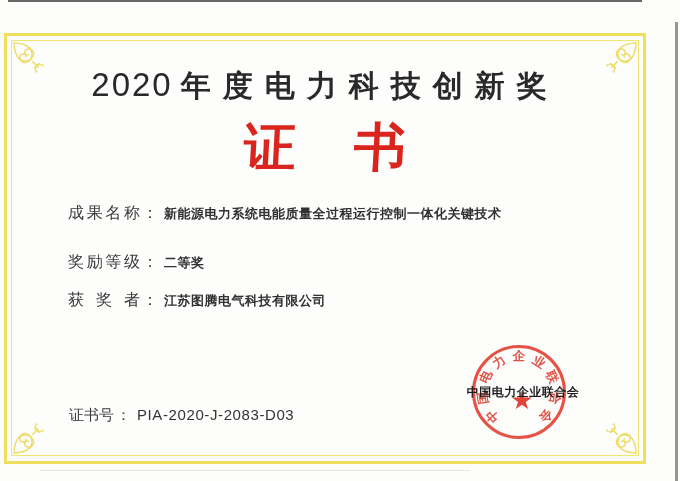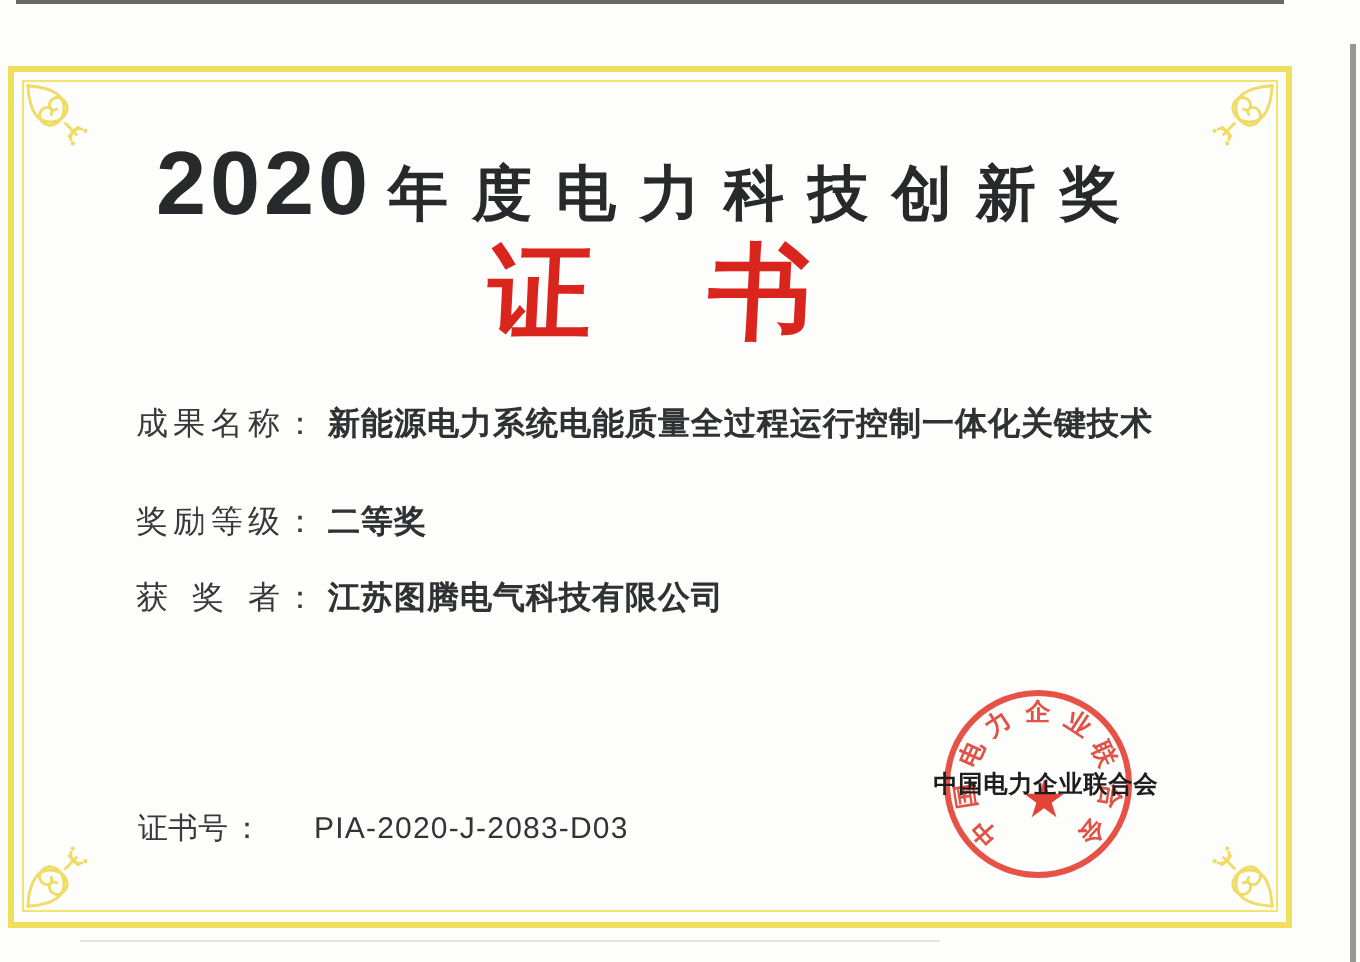--- a/index.html
+++ b/index.html
@@ -18,36 +18,36 @@
   .frame-inner{position:absolute;left:11px;top:40px;width:628px;height:416px;
     border:1px solid var(--gold-light,#f2e470);box-sizing:border-box;}
   .orn{position:absolute;width:36px;height:36px;}
   .orn.tl{left:13px;top:42px;}
   .orn.tr{left:601px;top:42px;transform:rotate(90deg);}
   .orn.br{left:601px;top:418px;transform:rotate(180deg);}
   .orn.bl{left:13px;top:418px;transform:rotate(270deg);}
   
   .title{position:absolute;left:0;top:66px;width:650px;text-align:center;
     color:var(--ink,#28292b);white-space:nowrap;}
-  .title .year{font-family:"Liberation Sans",sans-serif;font-weight:700;font-size:45px;letter-spacing:2px;}
+  .title .year{font-family:"Liberation Sans",sans-serif;font-weight:400;font-size:33px;letter-spacing:2px;}
   .title .rest{font-family:"Liberation Sans",sans-serif;font-weight:700;font-size:30px;letter-spacing:12px;margin-left:8px;}
   
   .heading{position:absolute;left:0;top:120px;width:650px;text-align:center;line-height:56px;}
   .heading span{display:inline-block;font-size:52px;font-weight:700;color:var(--hred,#d9251d);
     margin:0 27px;transform:skewX(-3deg);}
   
   .field-row{position:absolute;left:68px;white-space:nowrap;font-size:16px;color:#38393b;line-height:22px;}
   .row-0{top:202px;} .row-1{top:251px;} .row-2{top:289px;}
   .jlabel{display:inline-flex;justify-content:space-between;width:72px;vertical-align:baseline;}
   .colon{margin:0 6px 0 2px;color:#38393b;}
-  .fvalue{font-family:"Liberation Sans",sans-serif;font-weight:600;font-size:16px;
+  .fvalue{font-family:"Liberation Sans",sans-serif;font-weight:600;font-size:13px;
     color:#2f3133;letter-spacing:.5px;}
   
   .cert-no{position:absolute;left:69px;top:405px;font-size:15px;color:#3a3a3c;line-height:20px;white-space:nowrap;}
-  .cert-no .num{font-family:"Liberation Sans",sans-serif;letter-spacing:.6px;color:#333436;margin-left:20px;}
+  .cert-no .num{font-family:"Liberation Sans",sans-serif;letter-spacing:.6px;color:#333436;margin-left:0;}
   
   .issuer-org{position:absolute;left:430px;top:383px;width:186px;text-align:center;
     font-size:12px;font-weight:700;letter-spacing:.5px;color:#1d1d1f;line-height:18px;z-index:3;white-space:nowrap;}
   .issuer-date{position:absolute;left:430px;top:410px;width:186px;text-align:center;
     font-size:13.5px;color:#232325;line-height:17px;z-index:3;white-space:nowrap;}
   
   .seal{position:absolute;left:472px;top:345px;width:94px;height:94px;z-index:1;}
   .seal-ring{position:absolute;left:0;top:0;width:94px;height:94px;box-sizing:border-box;
     border:3px solid rgba(226,58,44,.88);border-radius:50%;}
   .seal-star{position:absolute;left:50px;top:57px;transform:translate(-50%,-55%);

